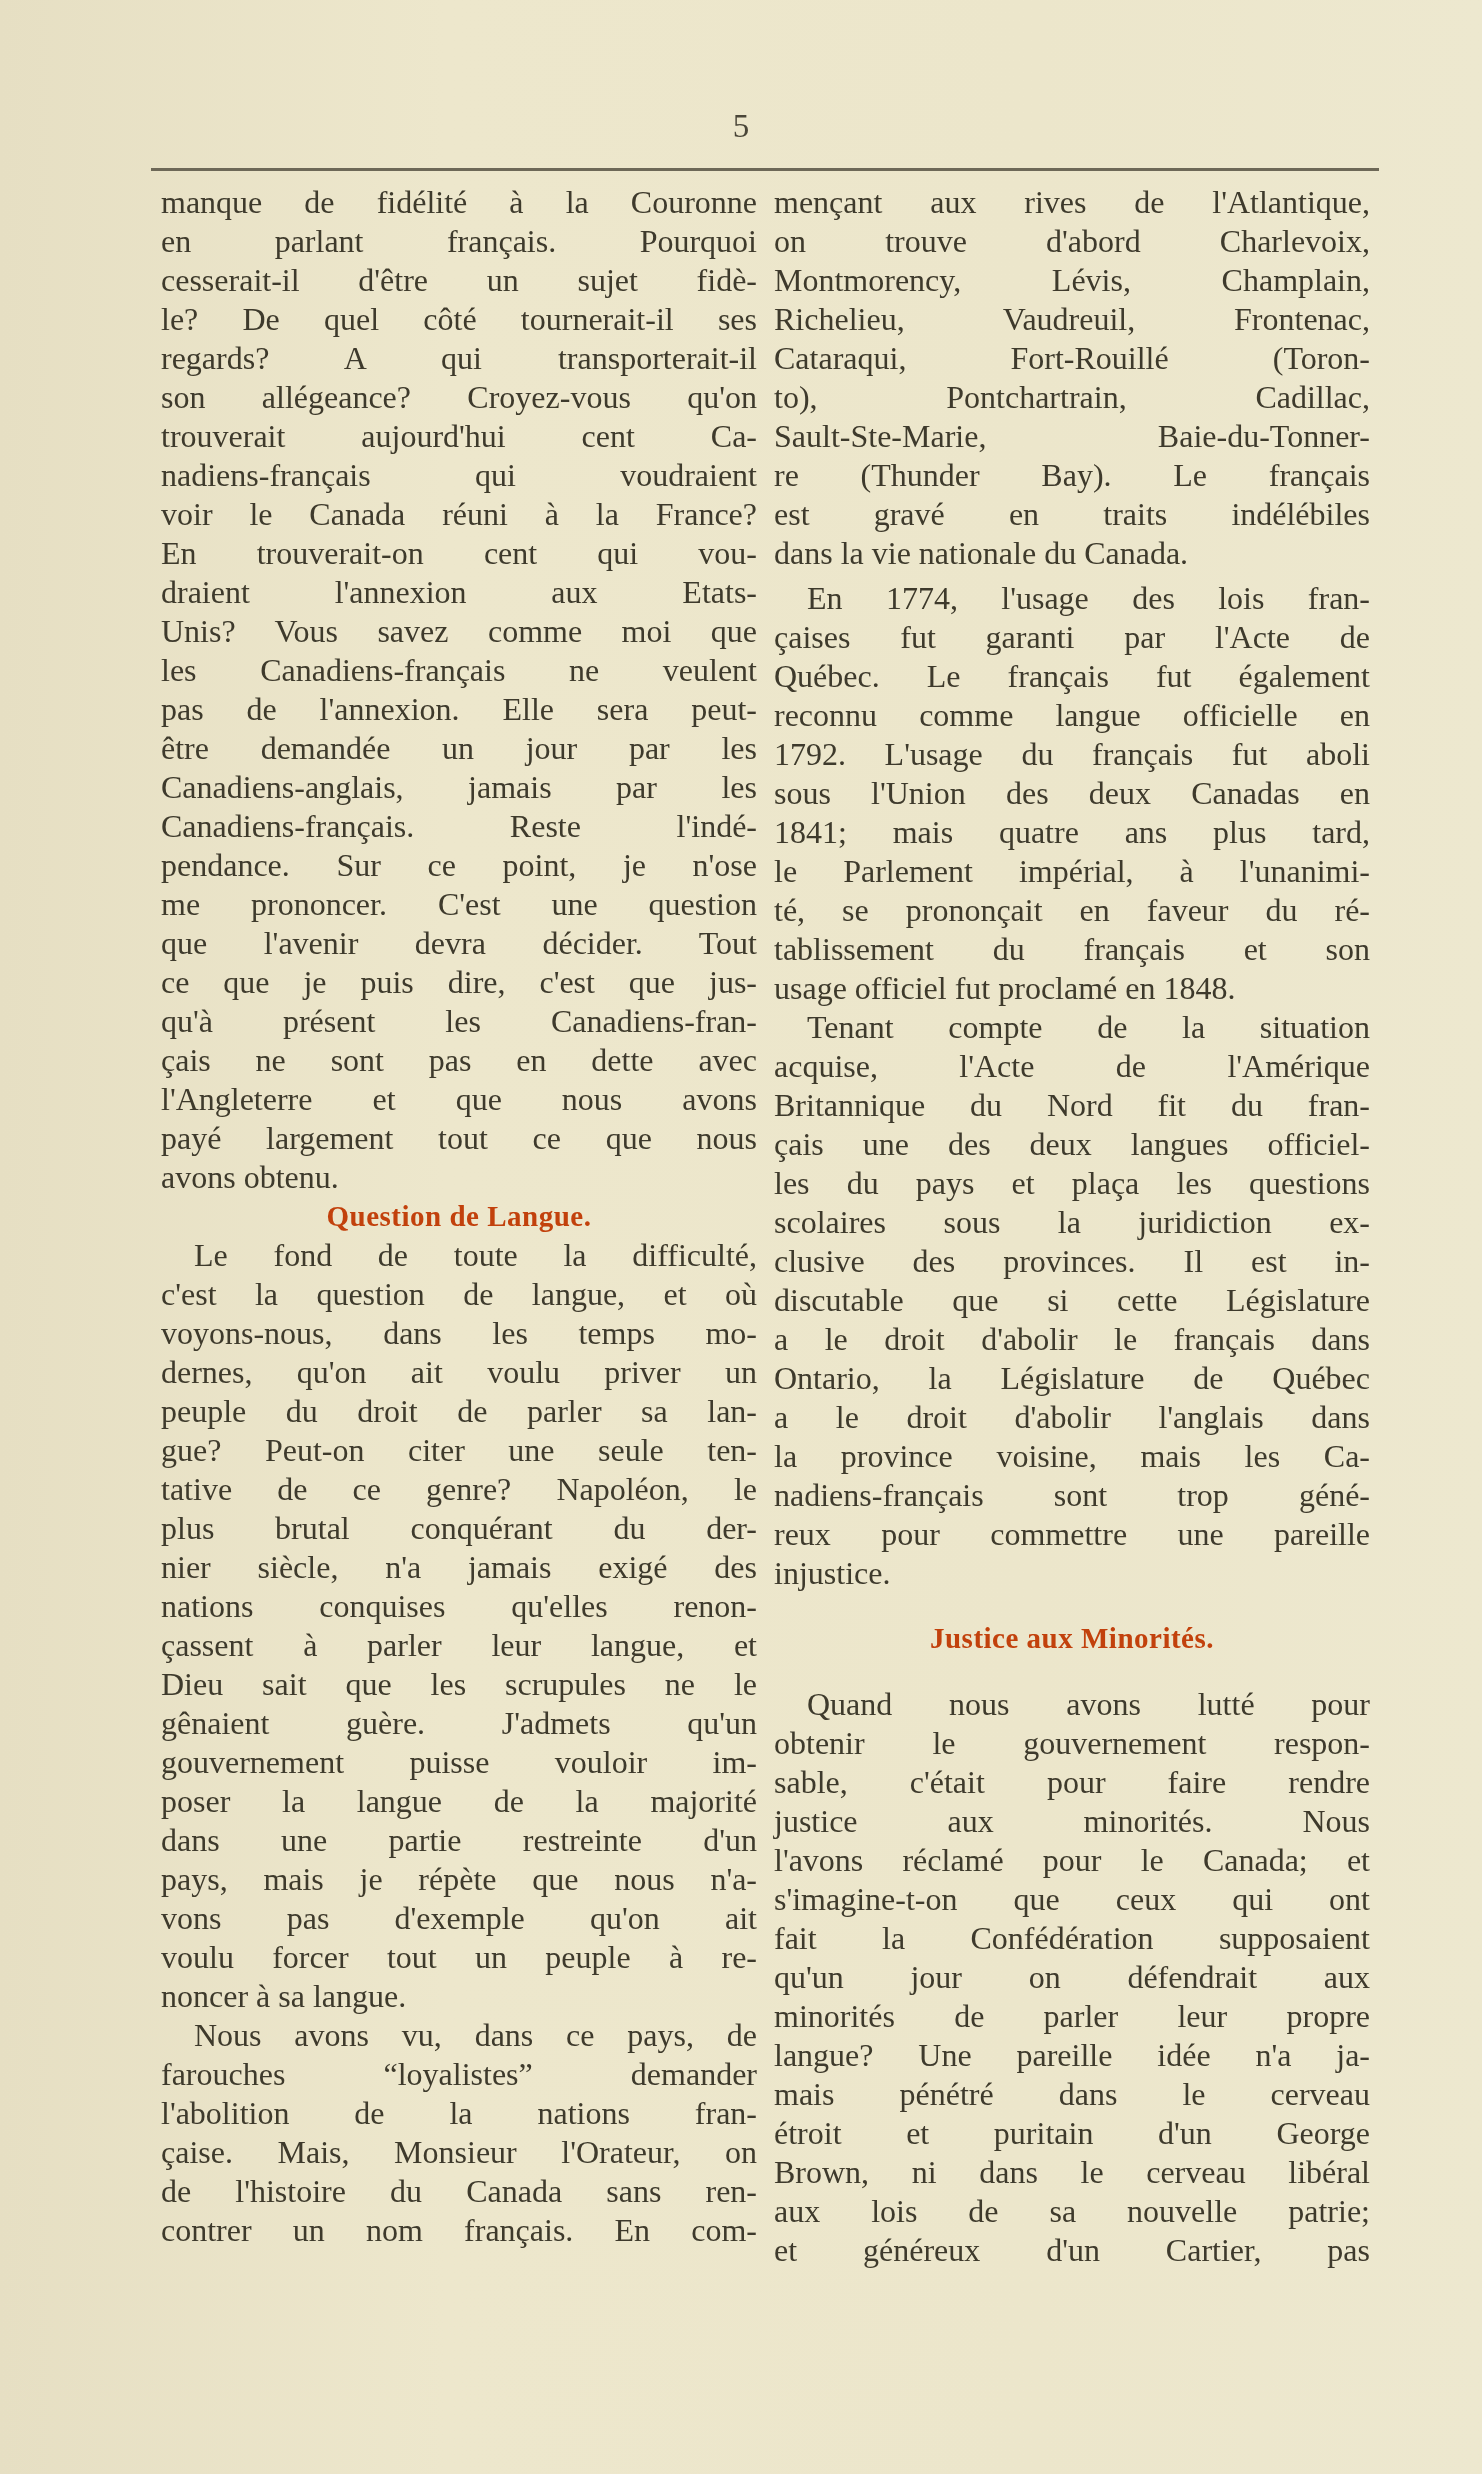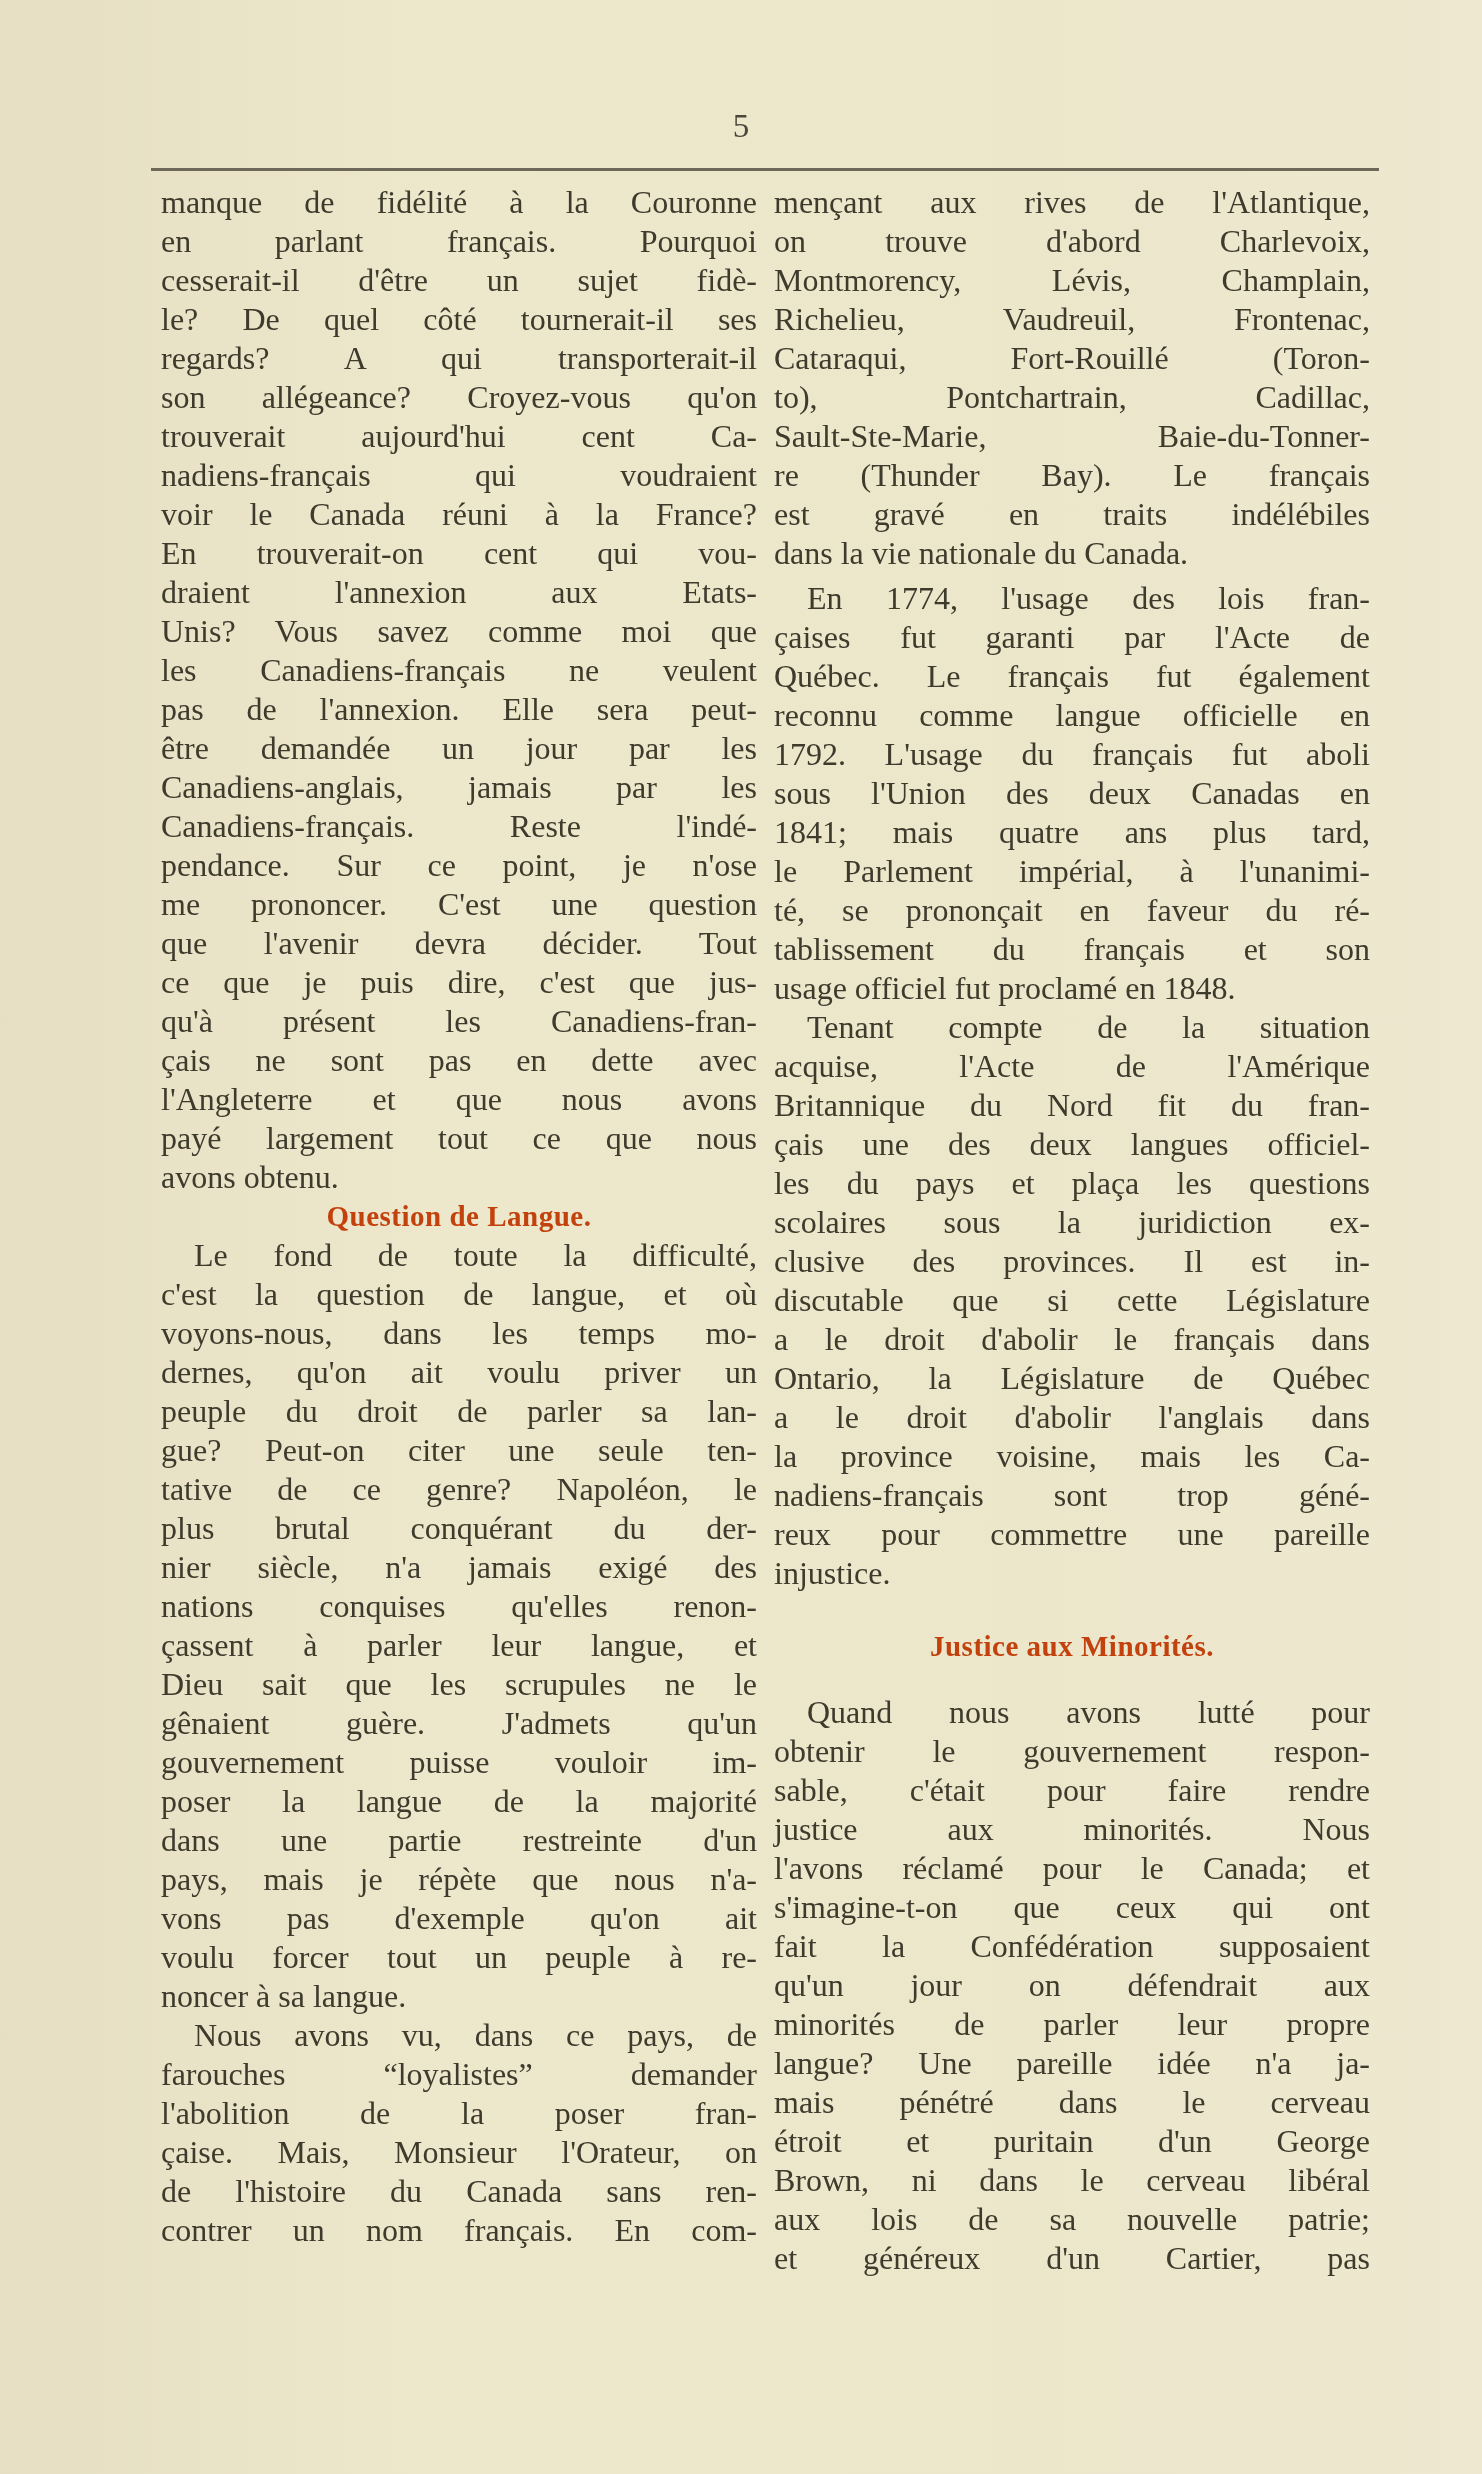--- a/index.html
+++ b/index.html
@@ -26,21 +26,21 @@
   }
   .col-left { left: 161px; }
   .col-right { left: 774px; }
   .line { display: block; white-space: nowrap; text-align-last: justify; text-align: justify; height: 39px; }
   .line.last { text-align-last: left; }
   .line.indent { padding-left: 33px; font-family: Liberation Serif, serif; }
   .heading {
     display: block; text-align: center; font-weight: bold; font-size: 29px;
     height: 39px; letter-spacing: 0.5px; color: #c2410c;
   }
-  .heading.spaced { margin-top: 34px; margin-bottom: 27.5px; }
+  .heading.spaced { margin-top: 26px; margin-bottom: 27.5px; }
   .gap { display: block; height: 5.5px; }
 </style>
 </head>
 <body>
 
 <div class="page-number">5</div>
 <div class="rule"></div>
 
 <div class="column col-left">
   <div>
@@ -90,21 +90,21 @@
       <span class="line">poser la langue de la majorité</span>
       <span class="line">dans une partie restreinte d'un</span>
       <span class="line">pays, mais je répète que nous n'a-</span>
       <span class="line">vons pas d'exemple qu'on ait</span>
       <span class="line">voulu forcer tout un peuple à re-</span>
       <span class="line last">noncer à sa langue.</span>
     </div>
   <div>
       <span class="line indent">Nous avons vu, dans ce pays, de</span>
       <span class="line">farouches “loyalistes” demander</span>
-      <span class="line">l'abolition de la poser fran-</span>
+      <span class="line">l'abolition de la nations fran-</span>
       <span class="line">çaise. Mais, Monsieur l'Orateur, on</span>
       <span class="line">de l'histoire du Canada sans ren-</span>
       <span class="line">contrer un nom français. En com-</span>
     </div>
 </div>
 
 <div class="column col-right">
   <div>
       <span class="line">mençant aux rives de l'Atlantique,</span>
       <span class="line">on trouve d'abord Charlevoix,</span>

